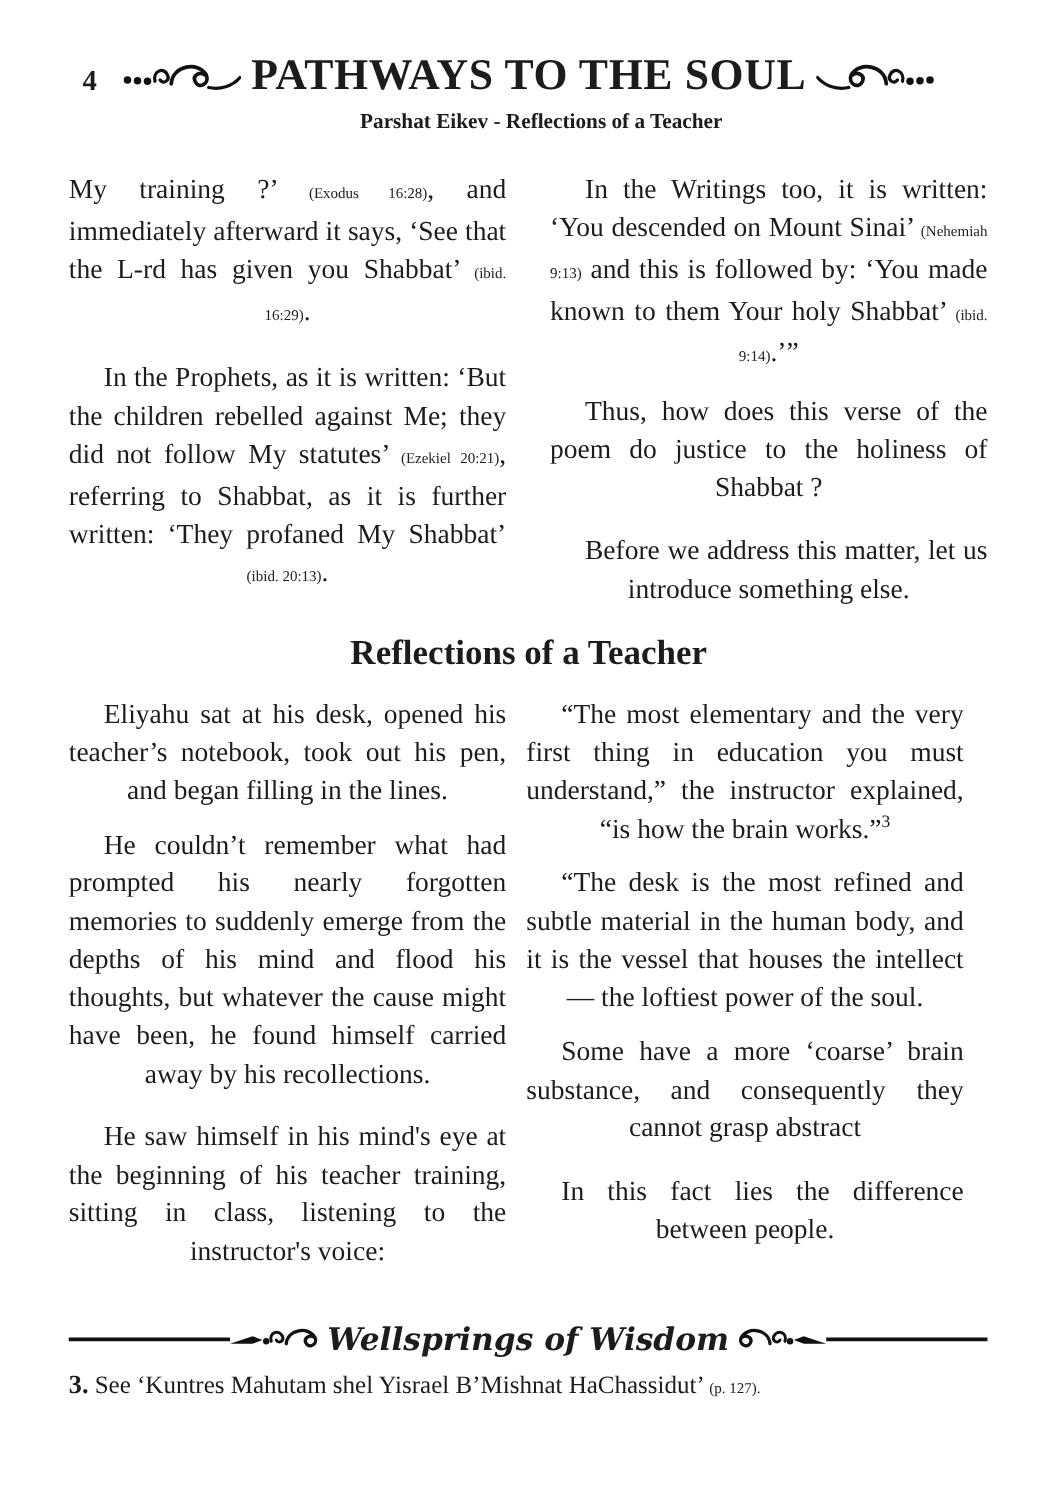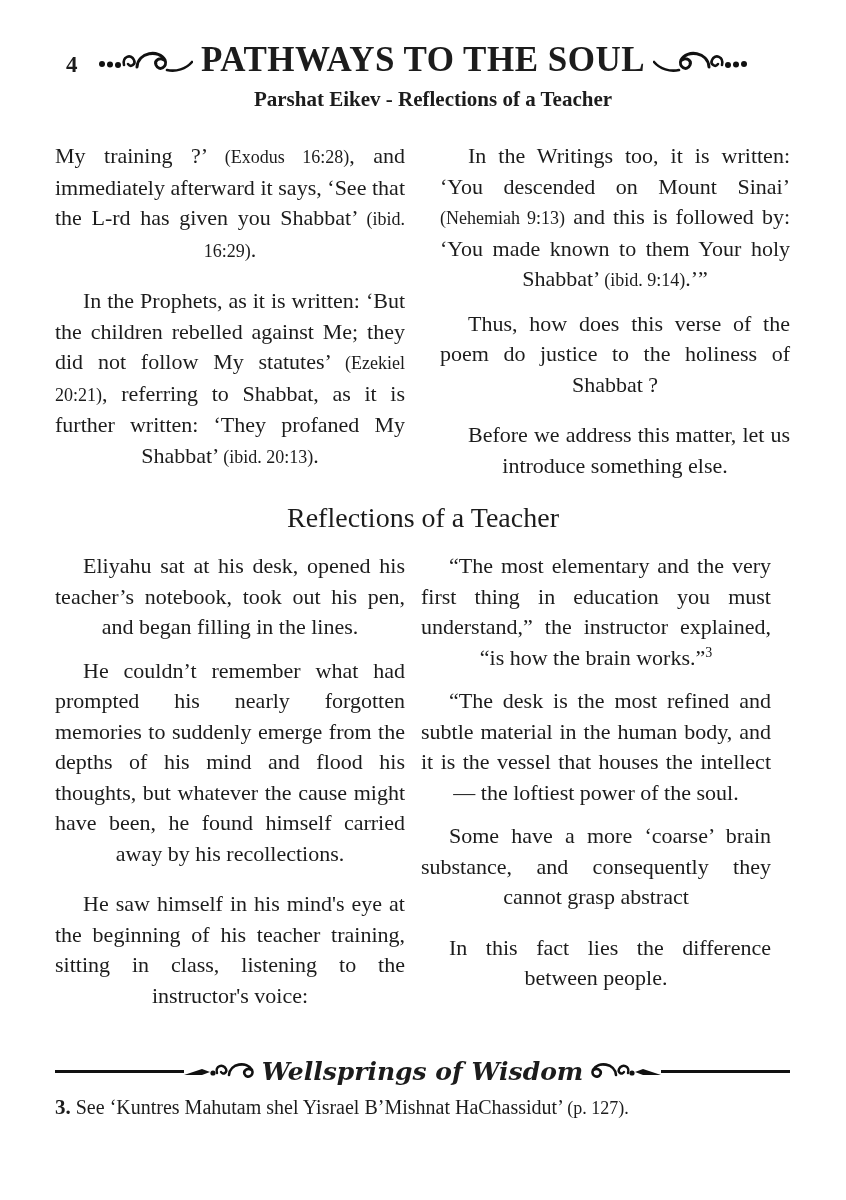--- a/index.html
+++ b/index.html
@@ -19,37 +19,37 @@
     font-weight: bold; font-size: 23px;
   }
   .title-row {
     display: flex; align-items: center; justify-content: center; gap: 8px; text-align: right;
   }
   .title {
     font-size: 35px; font-weight: bold; letter-spacing: 0.5px; white-space: nowrap;
   }
   .flourish { display: block; }
   .flourish.mirror { transform: scaleX(-1); }
-  .subtitle { text-align: center; font-weight: bold; font-size: 21px; margin-top: 7px; padding-left: 20px; }
+  .subtitle { text-align: center; font-weight: bold; font-size: 17px; margin-top: 7px; padding-left: 20px; }
 
   
   .cols { display: flex; gap: 35px; padding: 0 56px 0 55px; margin-top: 29px; }
   .col { width: 350px; }
   p.body {
     font-size: 22px; line-height: 30.5px;
     text-align: justify; text-align-last: center; -moz-text-align-last: center;
     margin: 0 0 13px 0; text-indent: 28px;
   }
   p.body.noindent { text-indent: 0; }
   p.body:last-child { margin-bottom: 0; margin-top: 20px; }
-  .cite { font-size: 18px; }
+  .cite { font-size: 12px; }
   .sup { font-size: 14px; vertical-align: super; line-height: 0; }
 
   .section-heading {
-    text-align: center; font-weight: normal; font-size: 28px;
+    text-align: center; font-weight: bold; font-size: 28px;
     margin: 21px 0 0 0;
   }
   .cols.second { margin-top: 17px; gap: 16px; }
 
   
   .footer { position: absolute; left: 55px; right: 56px; top: 1057px; }
   .banner { display: flex; align-items: center; }
   .banner .rule { flex: 1; height: 2.5px; background: #111; }
   .banner-text {
     font-family: "DejaVu Serif", serif; font-style: italic; font-weight: bold;

